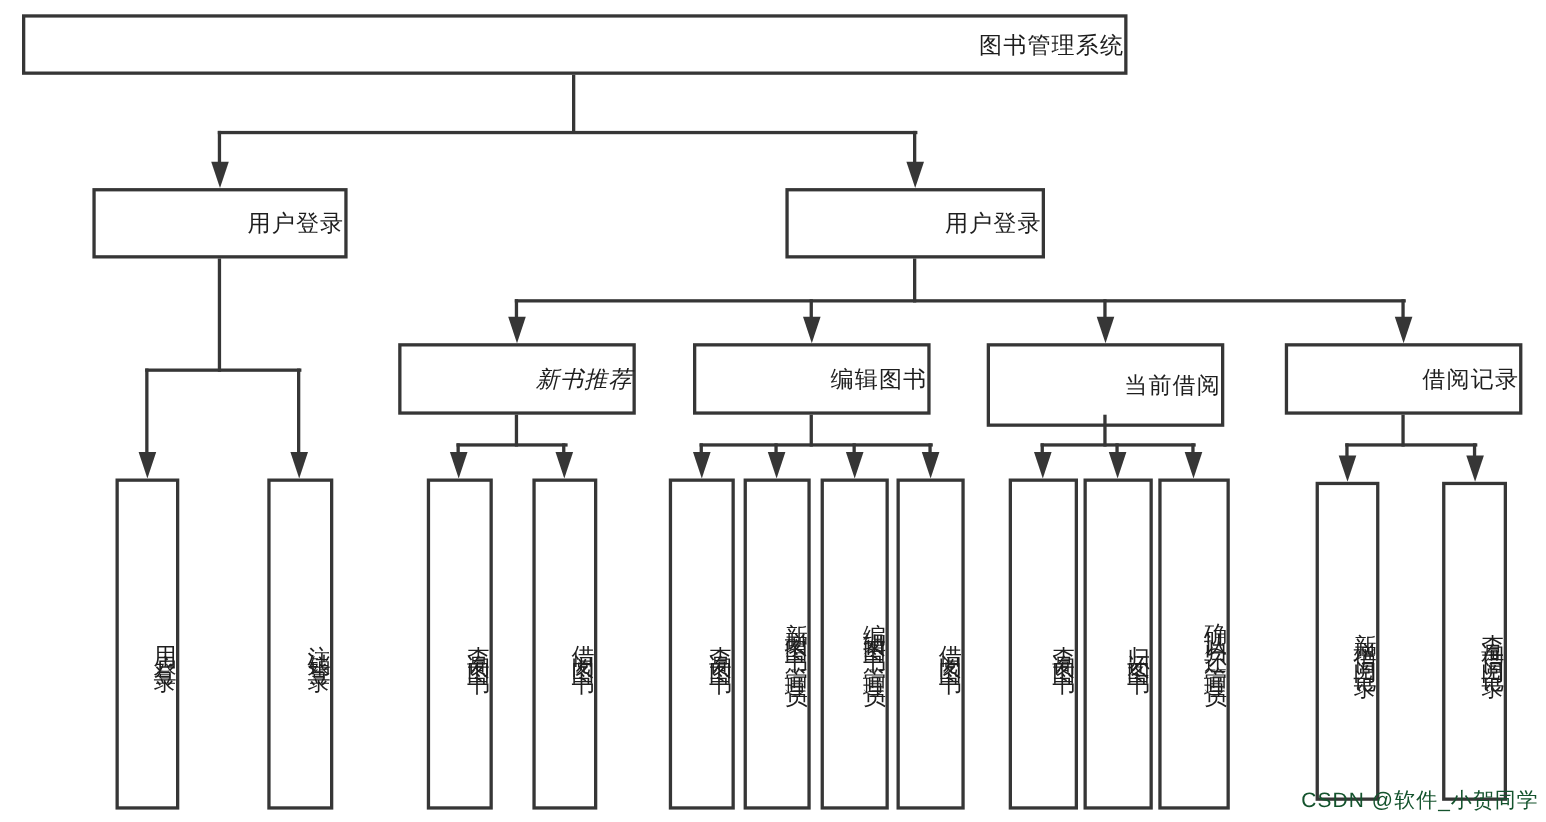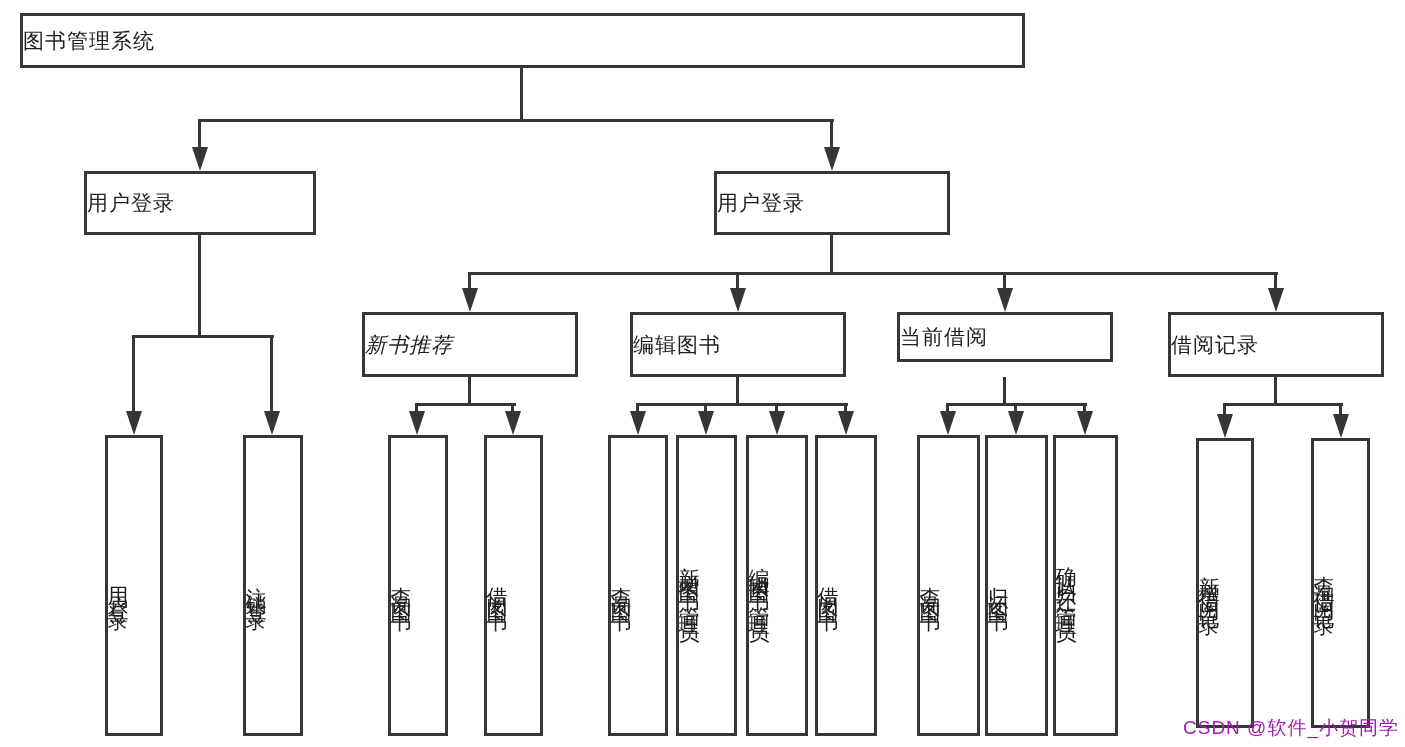--- a/index.html
+++ b/index.html
@@ -10,21 +10,21 @@
     overflow:hidden;
     font-family:"Liberation Sans","DejaVu Sans",sans-serif;
   }
   .box{
     position:absolute;
     background:#ffffff;
     border:3px solid #363636;
     box-sizing:border-box;
     display:flex;
     align-items:center;
-    justify-content:flex-start;
+    justify-content:flex-end;
     color:#1e1e1e;
   }
   .hlabel{font-size:21px;letter-spacing:1px;white-space:nowrap;}
   .vlabel{
     writing-mode:vertical-rl;
     text-orientation:mixed;
     font-size:21px;
     letter-spacing:8px;
     line-height:1;
     white-space:nowrap;
@@ -34,21 +34,21 @@
   .ar{
     position:absolute;width:0;height:0;
     border-left:8px solid transparent;
     border-right:8px solid transparent;
     border-top:24px solid #363636;
   }
   .watermark{
     position:absolute;
     left:1183px;top:715px;
     font-size:19px;
-    color:#a21caf;
+    color:#14532d;
     letter-spacing:1px;
     white-space:nowrap;
   }
 </style>
 </head>
 <body>
 
 <div id="canvas">
 
   <div class="box" style="left:20px;top:13px;width:1005px;height:55px;">
@@ -86,21 +86,21 @@
   <div class="ar" style="left:997px;top:288px;"></div>
   <div class="vl" style="left:1274px;top:272px;height:19px;"></div>
   <div class="ar" style="left:1268px;top:288px;"></div>
 
   <div class="box" style="left:362px;top:312px;width:216px;height:65px;font-style:italic;">
     <span class="hlabel">新书推荐</span>
   </div>
   <div class="box" style="left:630px;top:312px;width:216px;height:65px;">
     <span class="hlabel">编辑图书</span>
   </div>
-  <div class="box" style="left:897px;top:312px;width:216px;height:50px;">
+  <div class="box" style="left:897px;top:312px;width:216px;height:76px;">
     <span class="hlabel">当前借阅</span>
   </div>
   <div class="box" style="left:1168px;top:312px;width:216px;height:65px;">
     <span class="hlabel">借阅记录</span>
   </div>
 
   <div class="vl" style="left:468px;top:377px;height:29px;"></div>
   <div class="hl" style="left:415px;top:403px;width:101px;"></div>
   <div class="vl" style="left:415px;top:403px;height:10px;"></div>
   <div class="ar" style="left:409px;top:411px;"></div>

